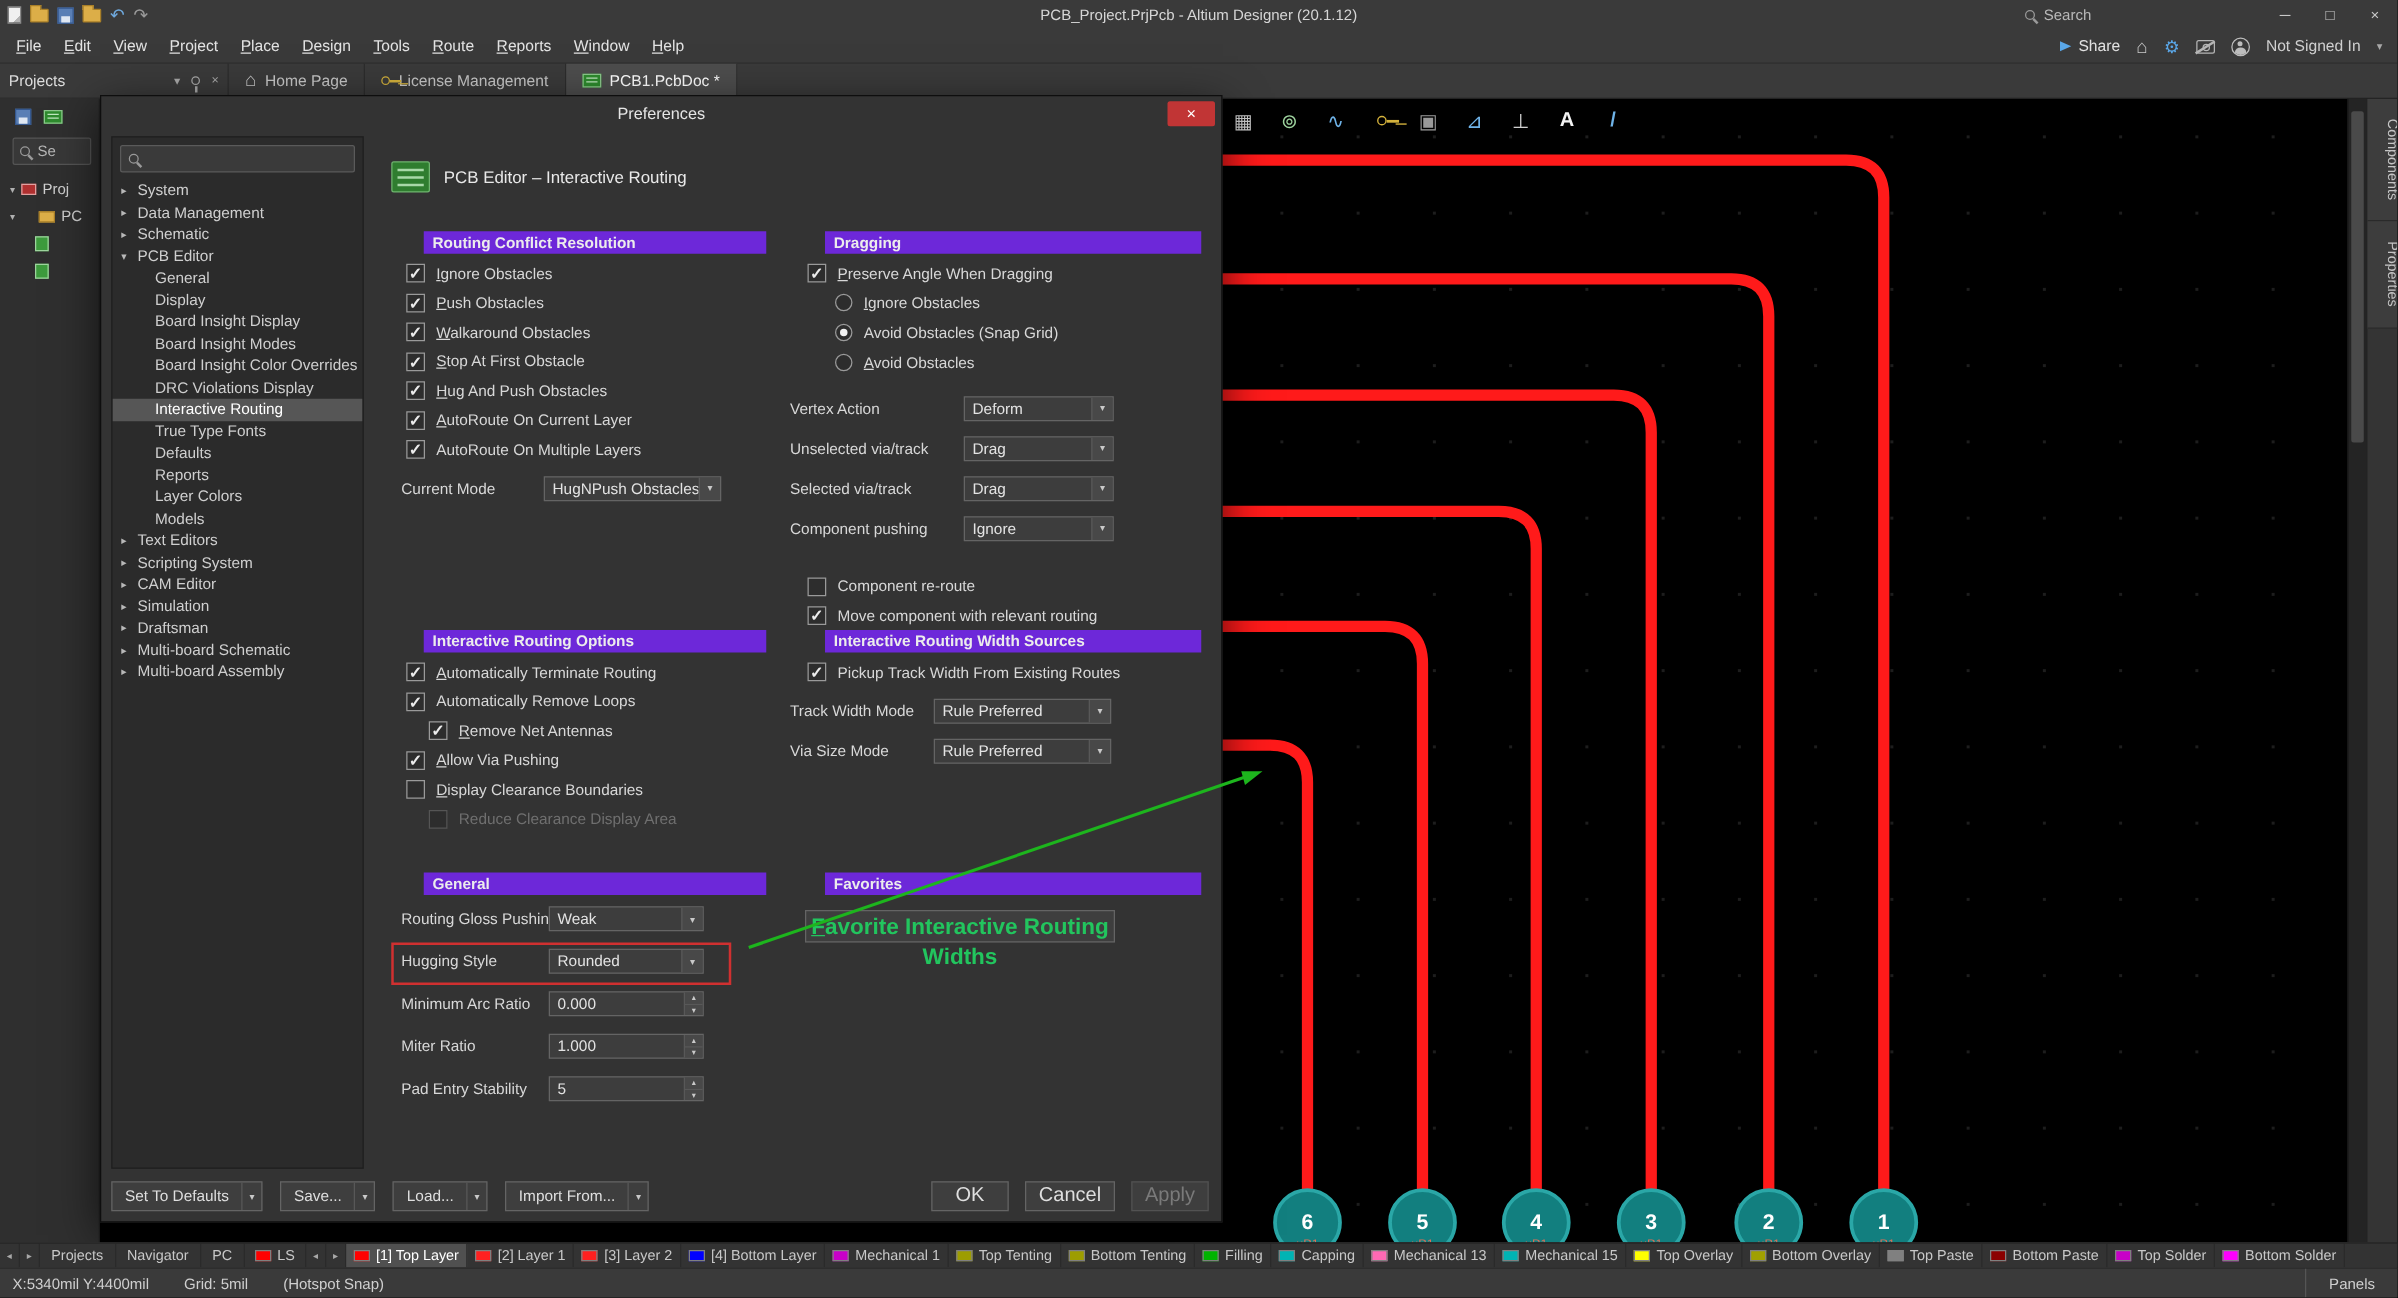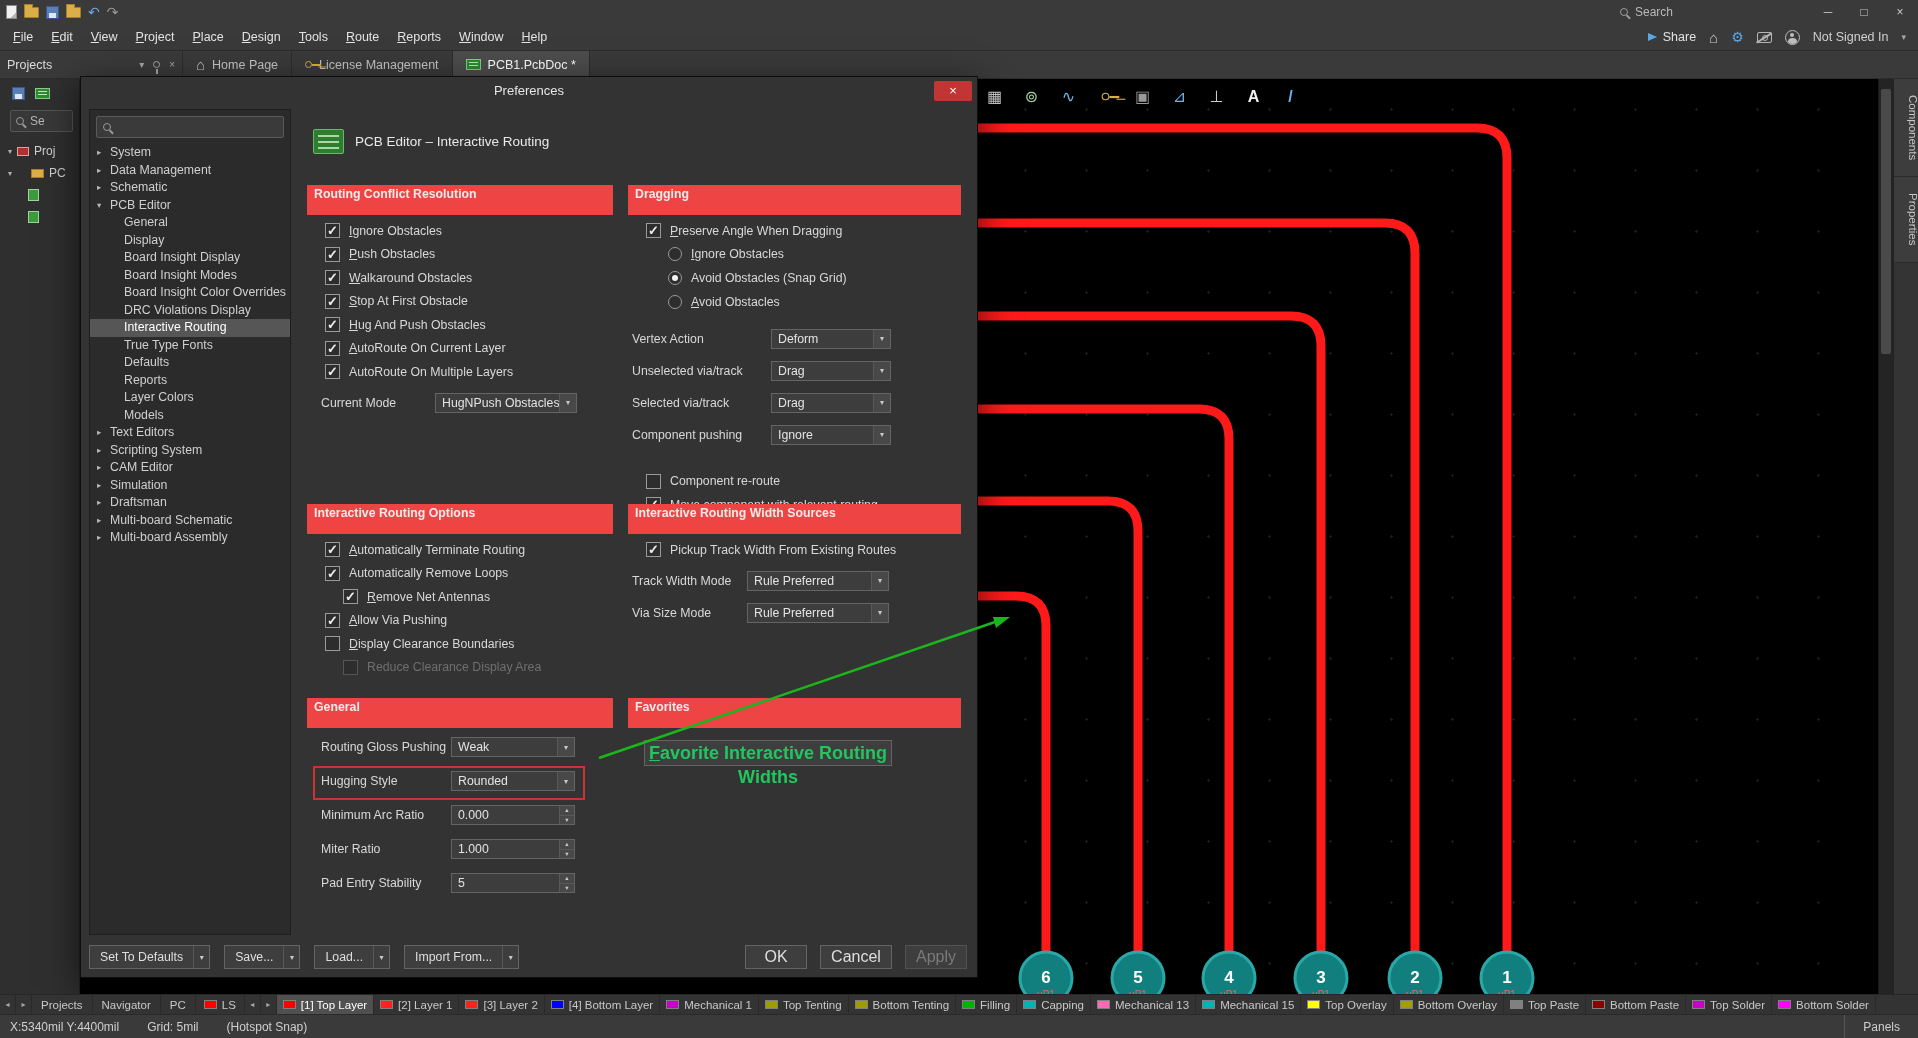--- a/index.html
+++ b/index.html
@@ -121,22 +121,22 @@
   .page-head { position:absolute; left:232px; top:52px; display:flex; align-items:center; gap:11px; }
   .page-icon { width:31px; height:25px; background:#2f7d2f; border:1px solid #6fb56f; border-radius:2px; position:relative; }
   .page-icon::after { content:""; position:absolute; left:4px; top:5px; width:21px; height:2px;
     background:#a8d8a8; box-shadow:0 6px 0 #a8d8a8, 0 12px 0 #a8d8a8; }
   .page-title { color:#e9e9e9; font-size:13.5px; }
 
   .sec { position:absolute; }
   .col-l { left:226px; width:306px; }
   .col-r { left:547px; width:333px; }
   .s1 { top:108px; } .s2 { top:427px; } .s3 { top:621px; }
-  .sec-h { height:30px; background:#ef4444; color:#ececec; font-weight:bold; font-size:12.3px;
-    line-height:18px; padding-left:7px; }
+  .sec-h { height:18px; background:#6d28d9; color:#ececec; font-weight:bold; font-size:12.3px;
+    line-height:18px; padding-left:7px;margin-left:32px; }
 
   .cbx-row { display:flex; align-items:center; height:23.5px; padding-left:18px; gap:9px; }
   .cbx-row.first { margin-top:4px; }
   .cbx-row.ind { padding-left:36px; }
   .cbx { width:15px; height:15px; border:1px solid #9a9a9a; background:#2d2d2d; position:relative; flex:none; }
   .cbx.checked::after { content:"✓"; position:absolute; left:1px; top:-1px; color:#ececec;
     font-size:13px; font-weight:bold; line-height:15px; }
   .cbx-label { display:inline-block; color:#d8d8d8; font-size:12.3px; white-space:nowrap; }
   .mn::first-letter { text-decoration:underline; }
   .cbx-row.disabled .cbx { border-color:#555; }
@@ -162,21 +162,21 @@
   .sp { position:absolute; top:50%; transform:translateY(-50%); height:20px; background:#3d3d3d;
     border:1px solid #646464; display:flex; align-items:stretch; }
   .sp-val { flex:1; display:flex; align-items:center; padding-left:6px; color:#e3e3e3; font-size:12.3px; }
   .sp-btns { width:15px; border-left:1px solid #585858; display:flex; flex-direction:column; }
   .sp-btns span { flex:1; background:#484848; color:#c9c9c9; font-size:6.5px; display:flex;
     align-items:center; justify-content:center; }
   .sp-up::after { content:"▴"; } .sp-dn::after { content:"▾"; }
   .sp-btns span + span { border-top:1px solid #585858; }
 
   .pos-cm  { left:128px; width:142px; }
-  .pos-gen { left:144px; width:124px; }
+  .pos-gen { left:132px; width:124px; }
   .pos-dr  { left:143px; width:120px; }
   .pos-ws  { left:119px; width:142px; }
 
   .hl-red::after { content:""; position:absolute; left:6px; top:0; width:268px; height:30px;
     border:2px solid #d03030; pointer-events:none; }
 
   .fav-btn { display:block; margin:12px 0 0 16px; width:248px; height:26px; background:#3e3e3e;
     border:1px solid #646464; color:#22c55e; font-size:18px; text-align:center; line-height:24px;font-weight:bold; }
 
   .dlg-footer { position:absolute; left:8px; right:10px; bottom:8px; height:24px; display:flex; gap:14px; align-items:center; }
@@ -220,20 +220,21 @@
 
   <div class="titlebar">
     <div class="tb-icons">
       <span class="ic-page"></span>
       <span class="ic-folder"></span>
       <span class="ic-save"></span>
       <span class="ic-folder"></span>
       <span class="glyph-undo">↶</span>
       <span class="glyph-redo">↷</span>
     </div>
+    <div class="tb-title">PCB_Project.PrjPcb - Altium Designer (20.1.12)</div>
     <div class="tb-right">
       <div class="search-box">
         <span class="lens"></span>
         <span>Search</span>
       </div>
       <div class="win-btn">─</div>
       <div class="win-btn">□</div>
       <div class="win-btn">×</div>
     </div>
   </div>

